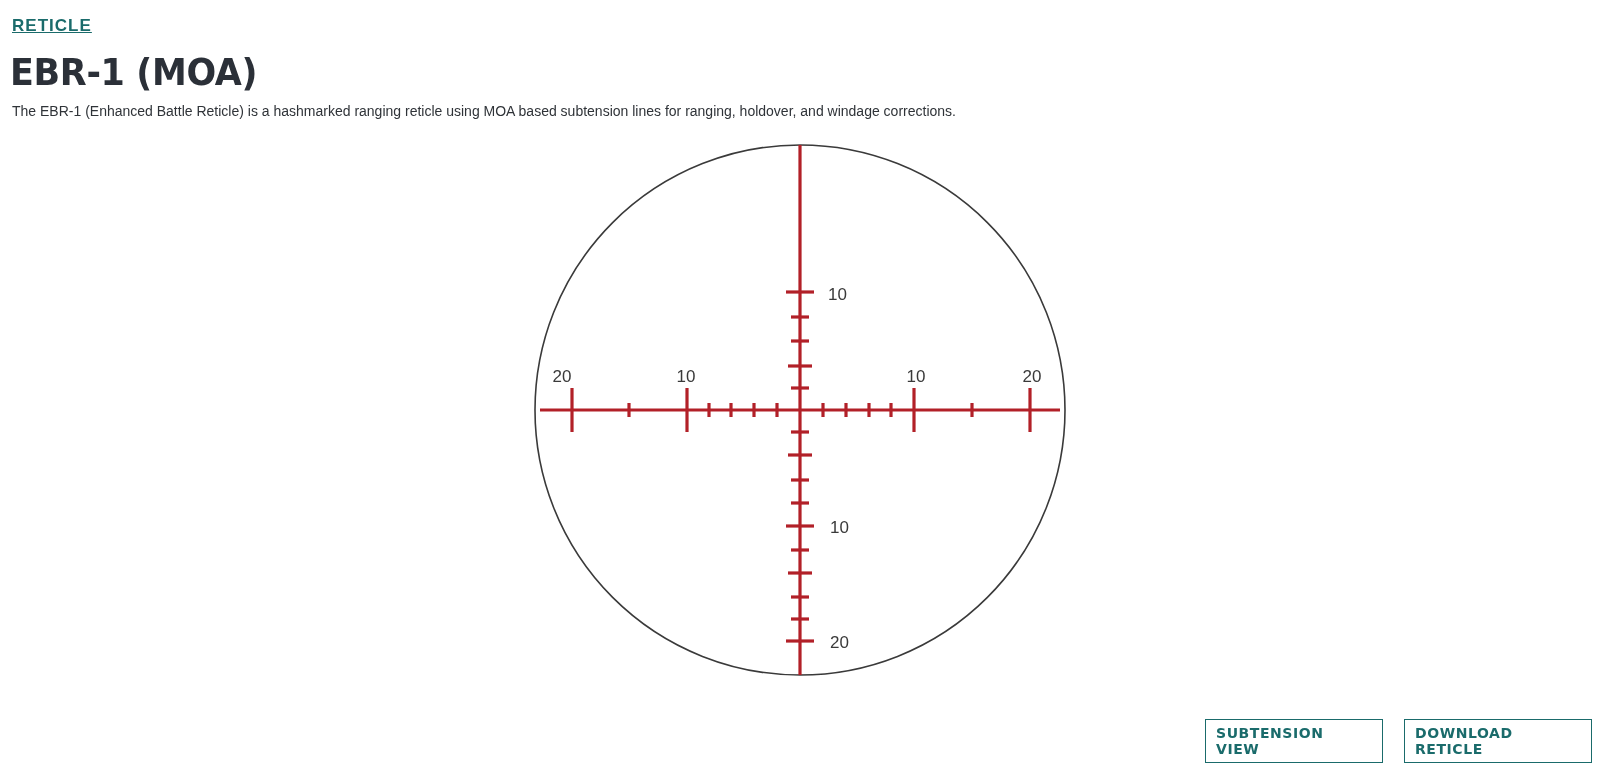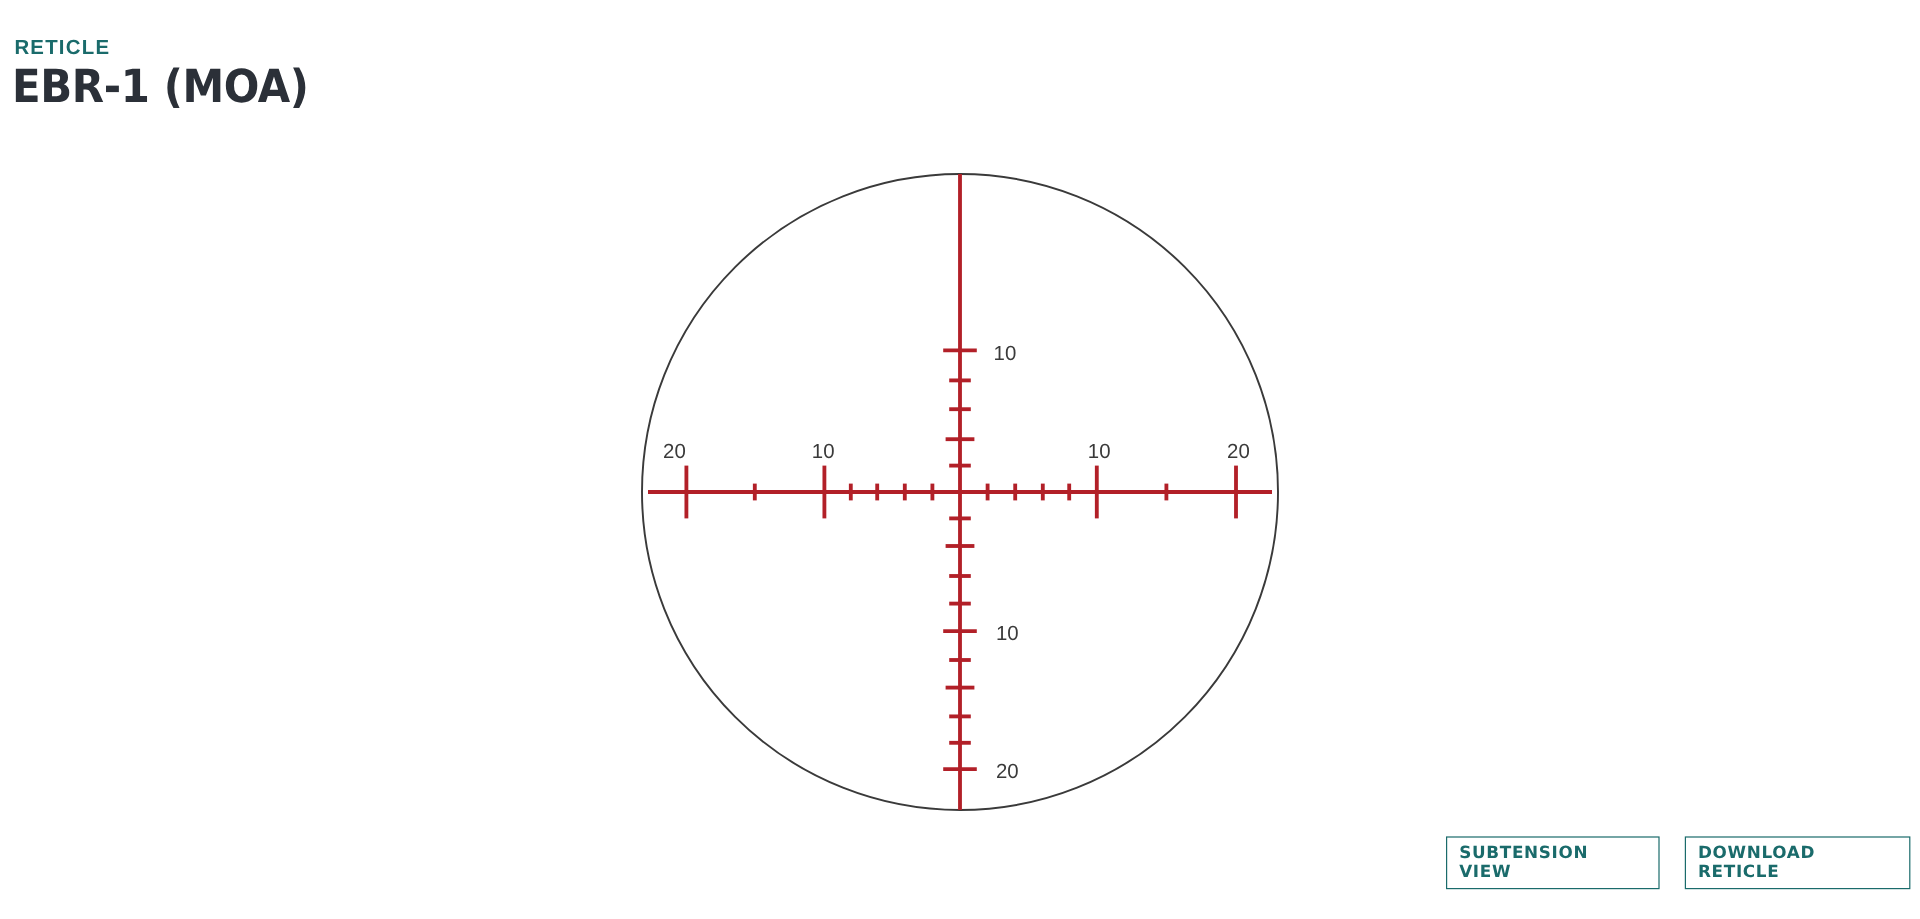--- a/index.html
+++ b/index.html
@@ -16,26 +16,27 @@
     overflow: hidden;
   }
   .page {
     position: relative;
     width: 1600px;
     height: 766px;
   }
   .eyebrow {
     position: absolute;
     left: 12px;
-    top: 30px;
+    top: 16px;
     font-size: 17px;
     letter-spacing: 0.06em;
     font-weight: 700;
     color: #1a6b6b;
     font-family: "Liberation Sans", sans-serif;
+    text-decoration: underline;
   }
   .title {
     position: absolute;
     left: 10px;
     top: 50px;
     font-size: 38px;
     line-height: 44px;
     font-weight: 700;
     letter-spacing: -0.01em;
     color: #2b3038;
@@ -55,21 +56,21 @@
   .reticle-wrap {
     position: absolute;
     left: 0;
     top: 140px;
     width: 1436px;
     height: 540px;
   }
   .buttons {
     position: absolute;
     left: 0;
-    top: 697px;
+    top: 719px;
     width: 1600px;
     height: 46px;
   }
   .btn {
     position: absolute;
     height: 44px;
     border: 1px solid #1a6b6b;
     background: #ffffff;
     color: #1a6b6b;
     font-size: 14px;
@@ -91,20 +92,21 @@
     fill: #3a3a3a;
   }
 </style>
 </head>
 <body>
 
 <div class="page">
 
   <div class="eyebrow">RETICLE</div>
   <div class="title">EBR-1 (MOA)</div>
+  <div class="subtitle">The EBR-1 (Enhanced Battle Reticle) is a hashmarked ranging reticle using MOA based subtension lines for ranging, holdover, and windage corrections.</div>
 
   <div class="reticle-wrap">
     <svg width="1600" height="540" viewBox="0 0 1600 540">
 
       <circle cx="800" cy="270" r="265" fill="none" stroke="#3a3a3a" stroke-width="1.6"></circle>
 
       <g stroke="#b22028" fill="none" stroke-linecap="butt">
 
         <line x1="800" y1="5" x2="800" y2="535" stroke-width="3.2"></line>
 

